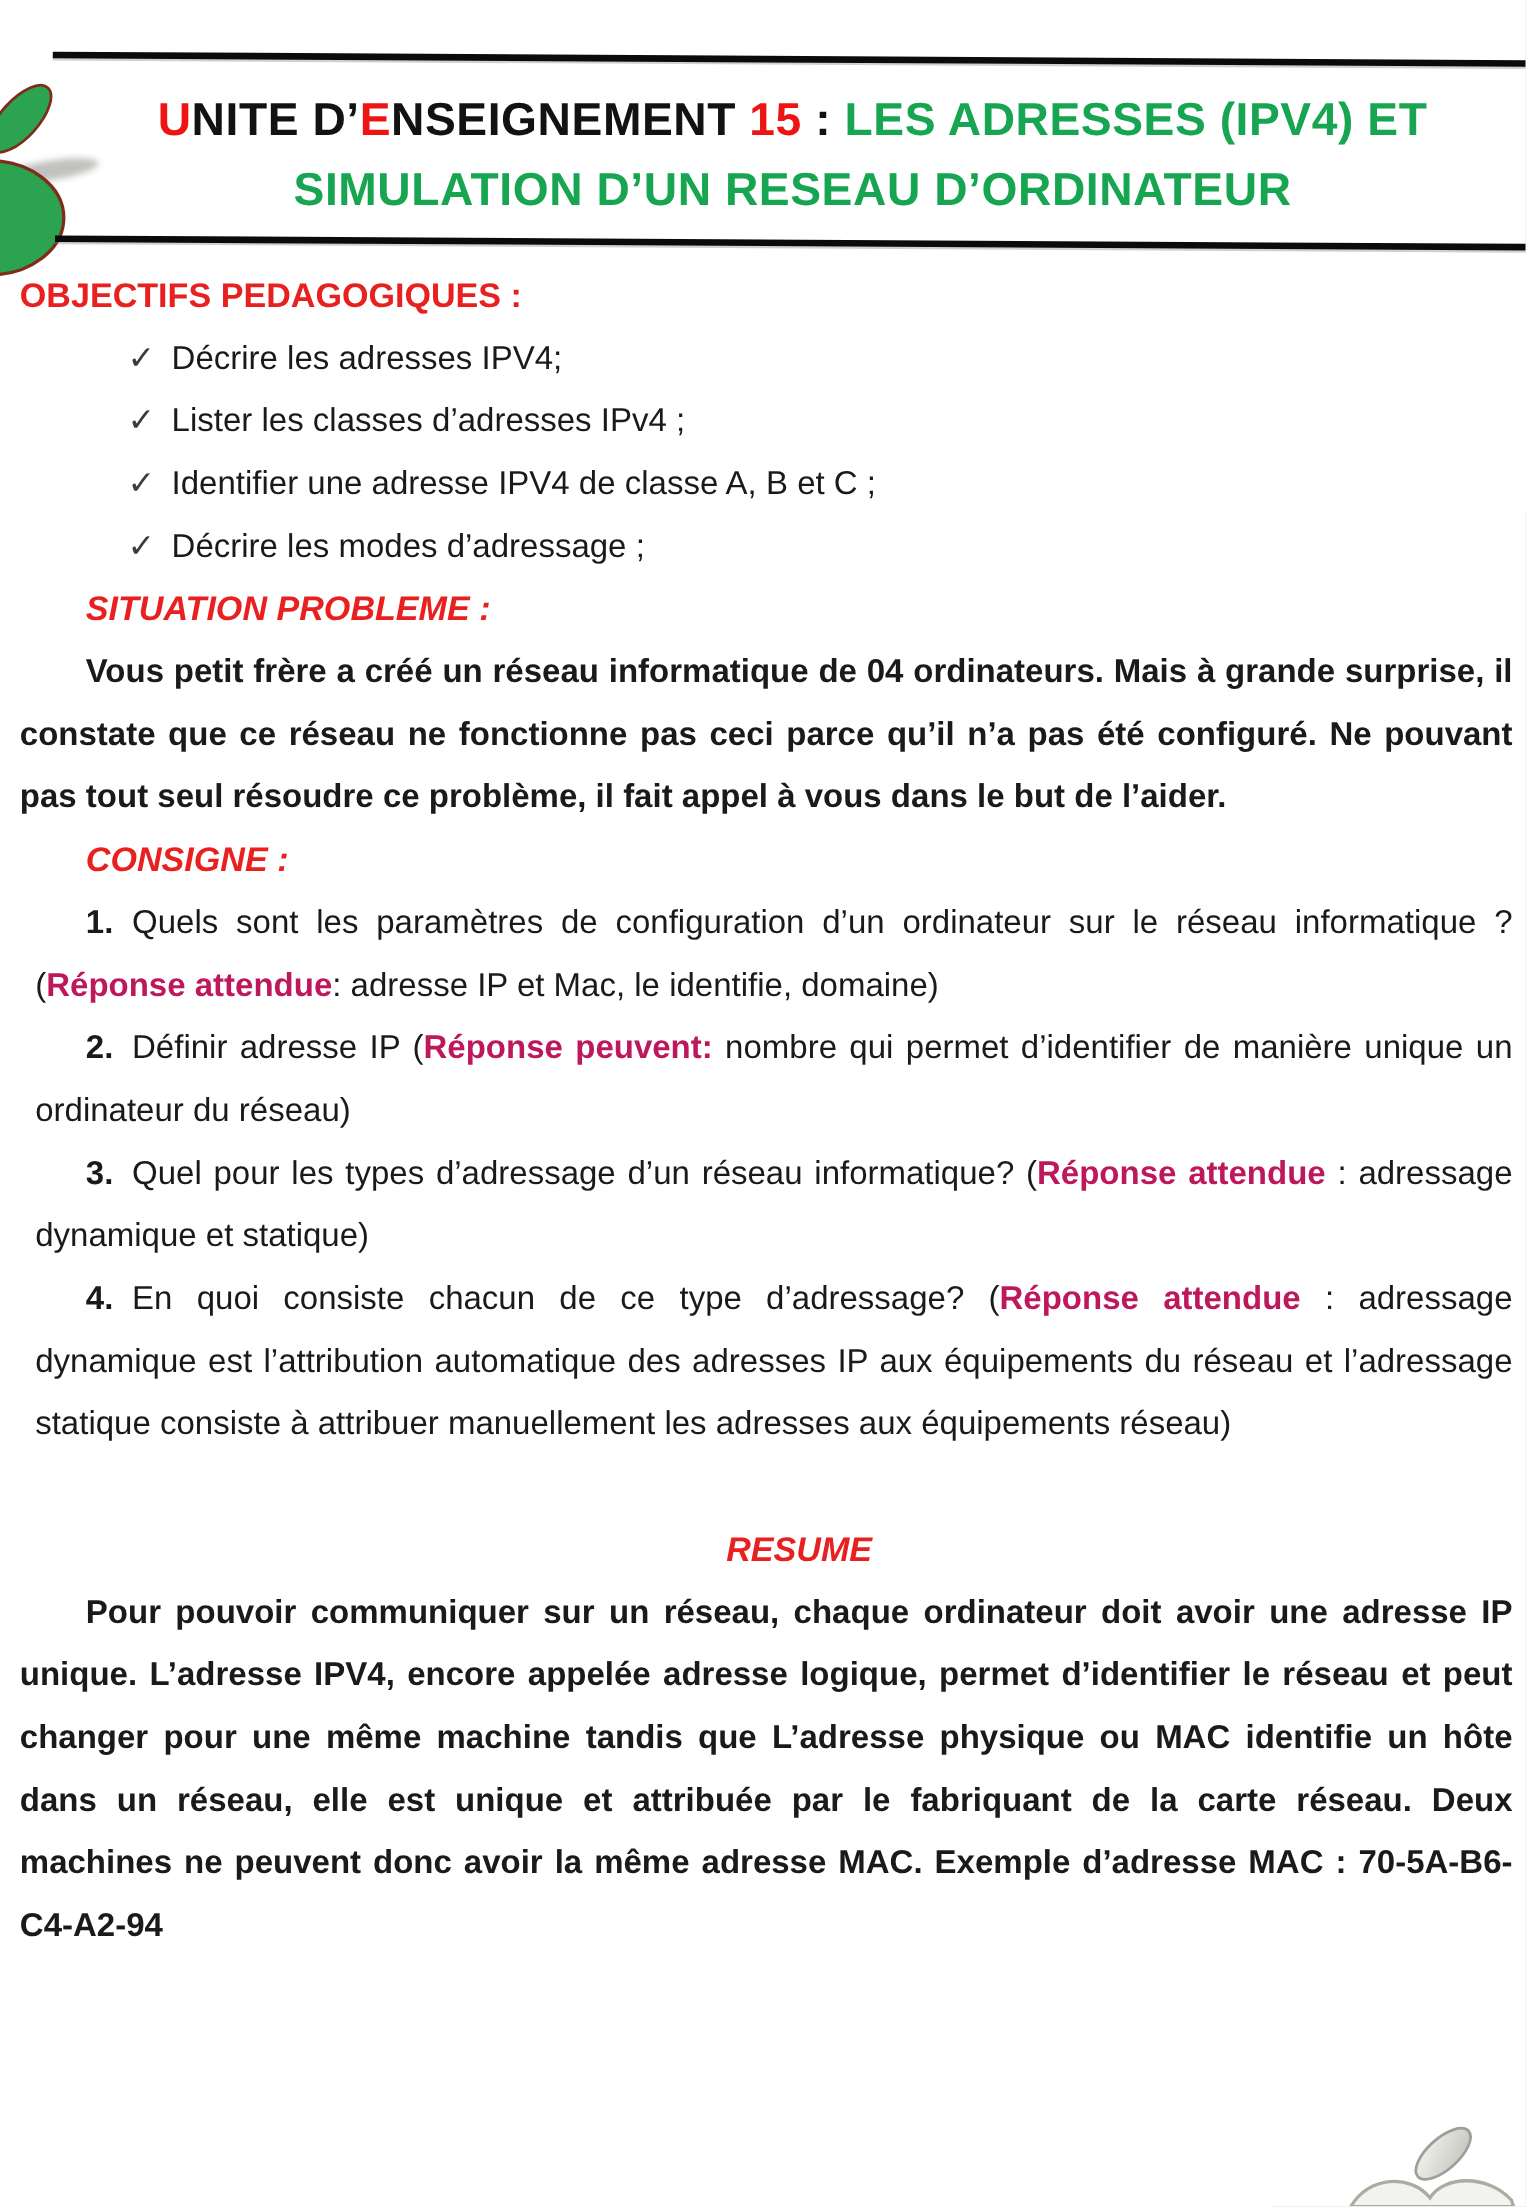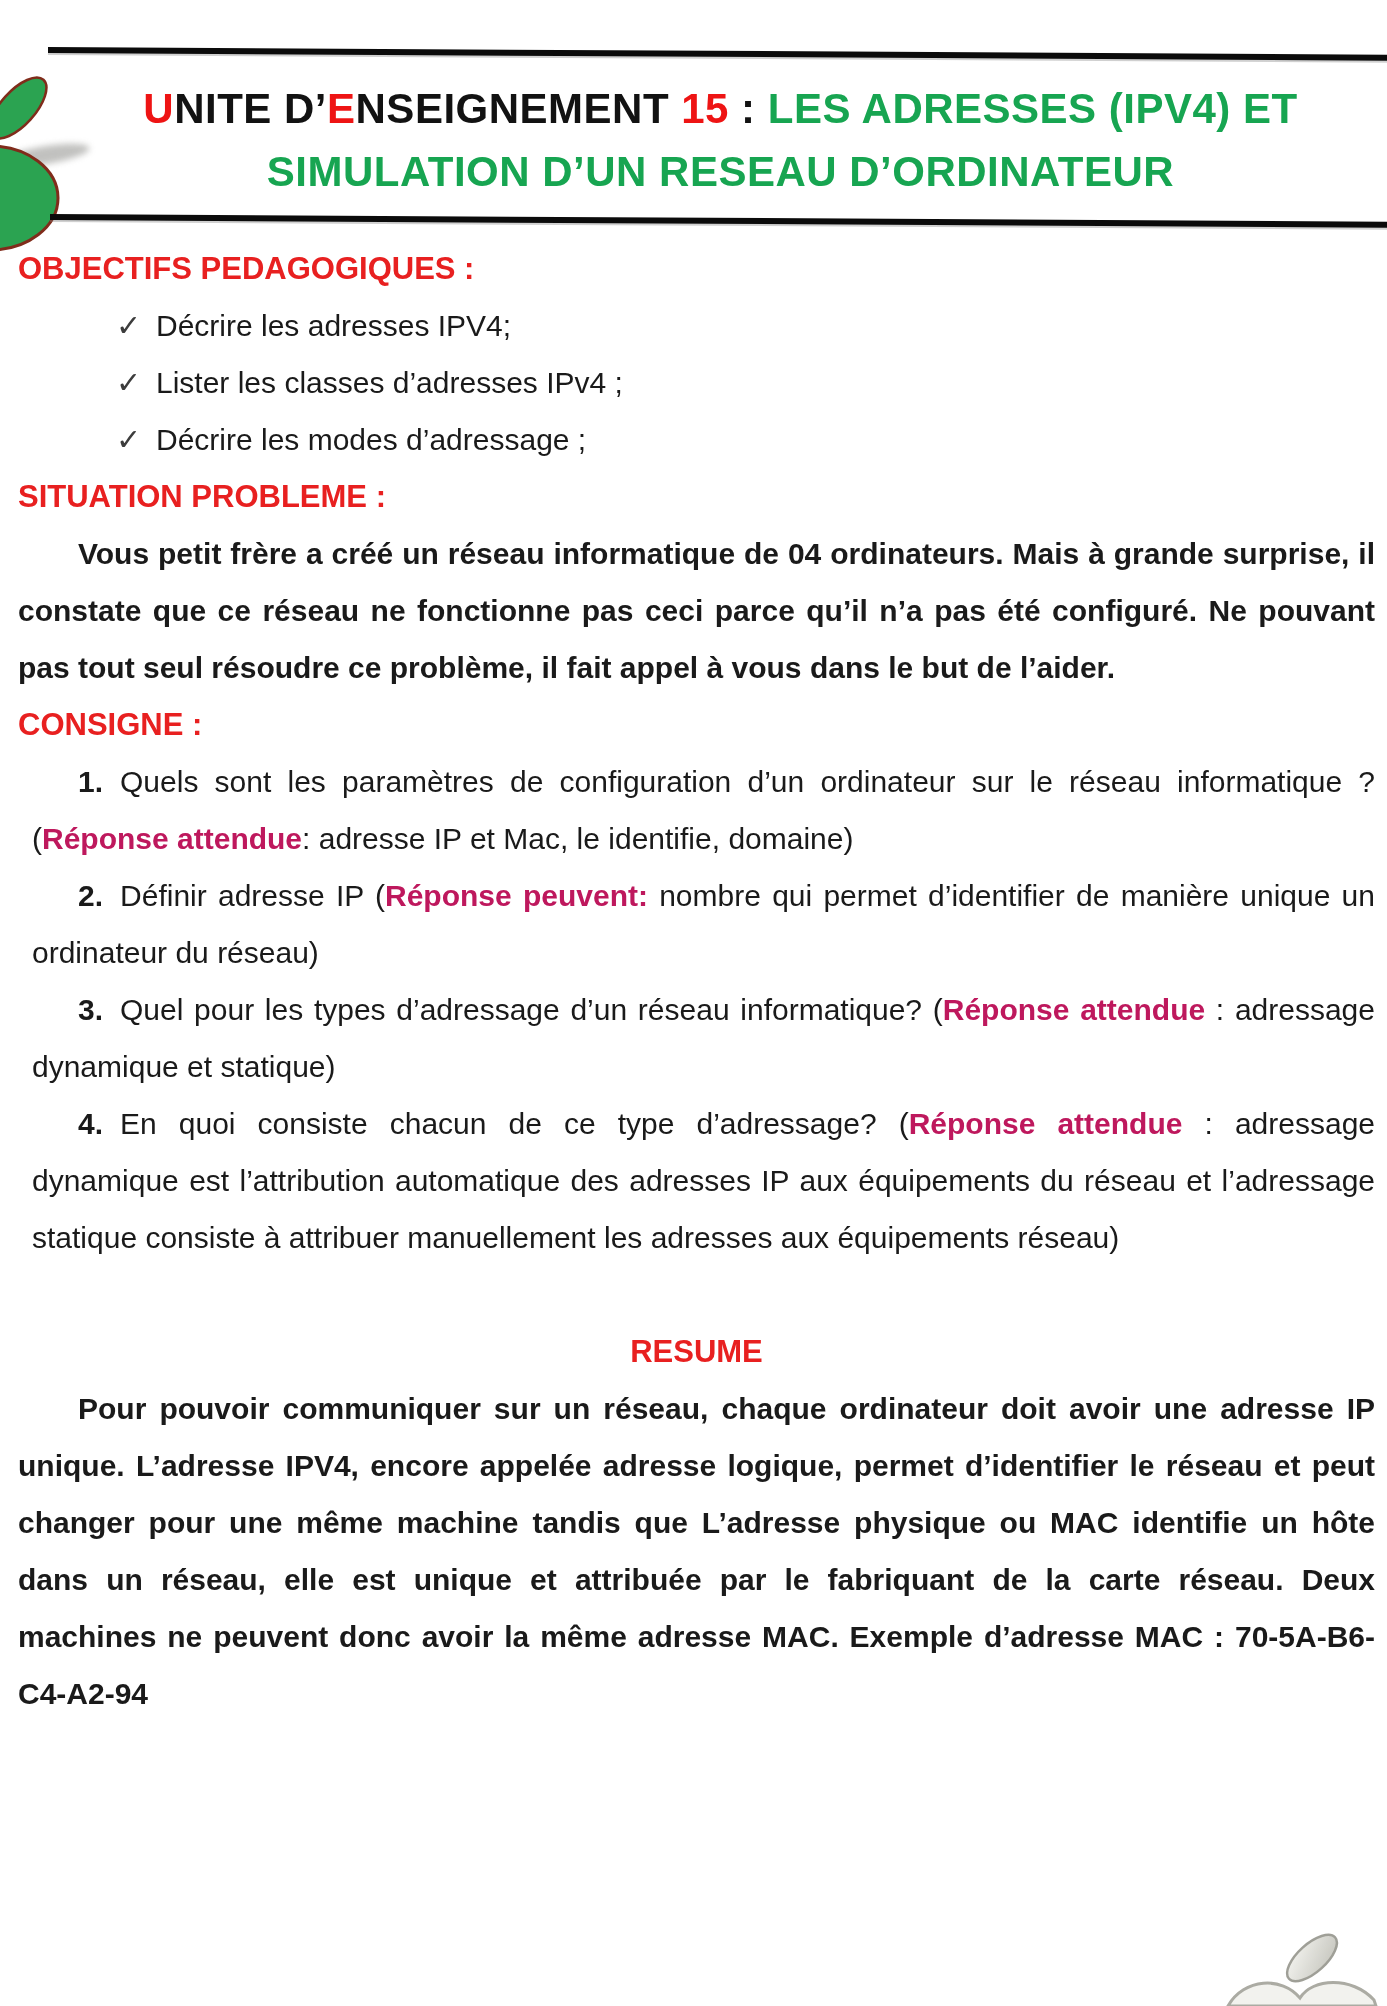--- a/index.html
+++ b/index.html
@@ -16,21 +16,21 @@
          font-size:42px;line-height:63px;letter-spacing:.5px;white-space:nowrap;}
   .c-red{color:#ee1414;}
   .c-black{color:#121212;}
   .c-green{color:#17a551;}
   
   .badge{position:absolute;left:-2px;top:58px;}
   
   .content{position:absolute;left:18px;right:12px;top:240px;font-size:30px;line-height:57px;text-align:justify;}
   .h{font-size:31px;font-weight:bold;text-align:left;line-height:57px;}
   .red-h{color:#e82020;}
-  .ind{}
+  .ind{margin-left:60px;font-style:italic;}
   .checks{list-style:none;margin:0;padding:0 0 0 98px;}
   .checks li{line-height:57px;}
   .chk{display:inline-block;width:40px;color:#3c3c3c;font-weight:normal;}
   .para{margin:0;}
   .indent{text-indent:60px;font-weight:bold;}
   .item{margin-left:14px;text-indent:46px;}
   .num{font-weight:bold;margin-right:17px;}
   .green-h{color:#be185d;font-weight:bold;}
   .resume-h{margin-top:57px;text-align:center;}
   .watermark{position:absolute;left:1200px;top:1898px;}
@@ -60,20 +60,21 @@
 
   <div class="rule rule-bottom"></div>
 
   <div class="content">
 
     <div class="h red-h">OBJECTIFS PEDAGOGIQUES :</div>
 
     <ul class="checks">
       <li><span class="chk">✓</span><span>Décrire les adresses IPV4;</span></li>
       <li><span class="chk">✓</span><span>Lister les classes d’adresses IPv4 ;</span></li>
+      <li><span class="chk">✓</span><span>Identifier une adresse IPV4 de classe A, B et C ;</span></li>
       <li><span class="chk">✓</span><span>Décrire les modes d’adressage ;</span></li>
     </ul>
 
     <div class="h red-h ind">SITUATION PROBLEME :</div>
     <p class="para indent">Vous petit frère a créé un réseau informatique de 04 ordinateurs. Mais à grande surprise, il constate que ce réseau ne fonctionne pas ceci parce qu’il n’a pas été configuré. Ne pouvant pas tout seul résoudre ce problème, il fait appel à vous dans le but de l’aider.</p>
 
     <div class="h red-h ind">CONSIGNE :</div>
 
     <p class="para item"><span class="num">1.</span><span>Quels sont les paramètres de configuration d’un ordinateur sur le réseau informatique ? (</span><span class="green-h">Réponse attendue</span><span>: adresse IP et Mac, le identifie, domaine)</span></p>
 

